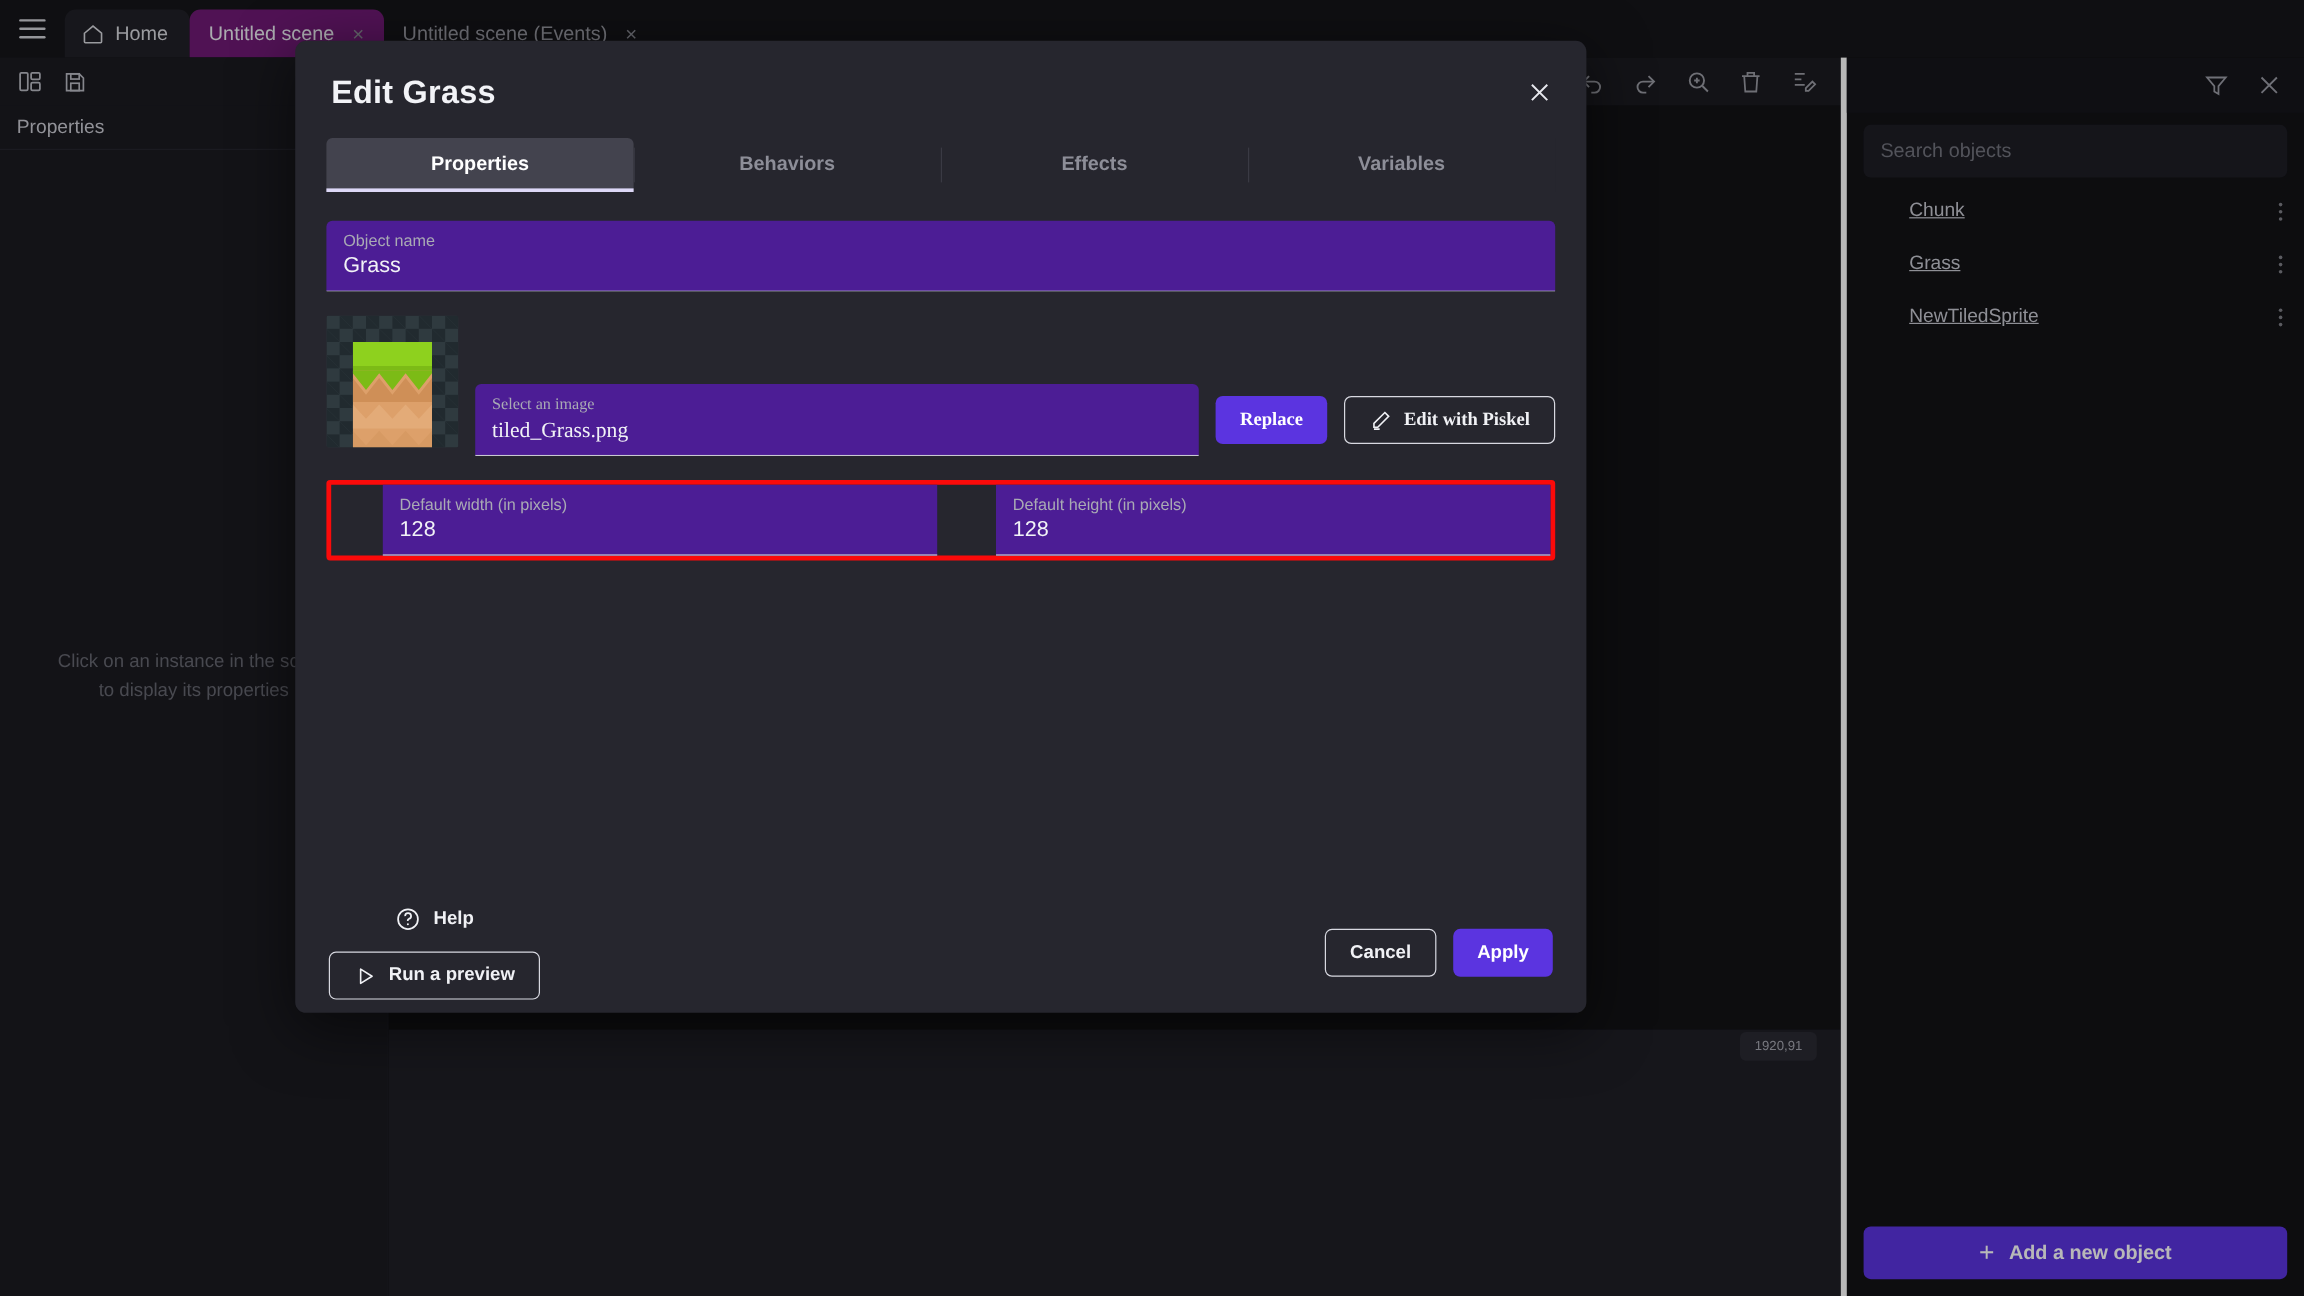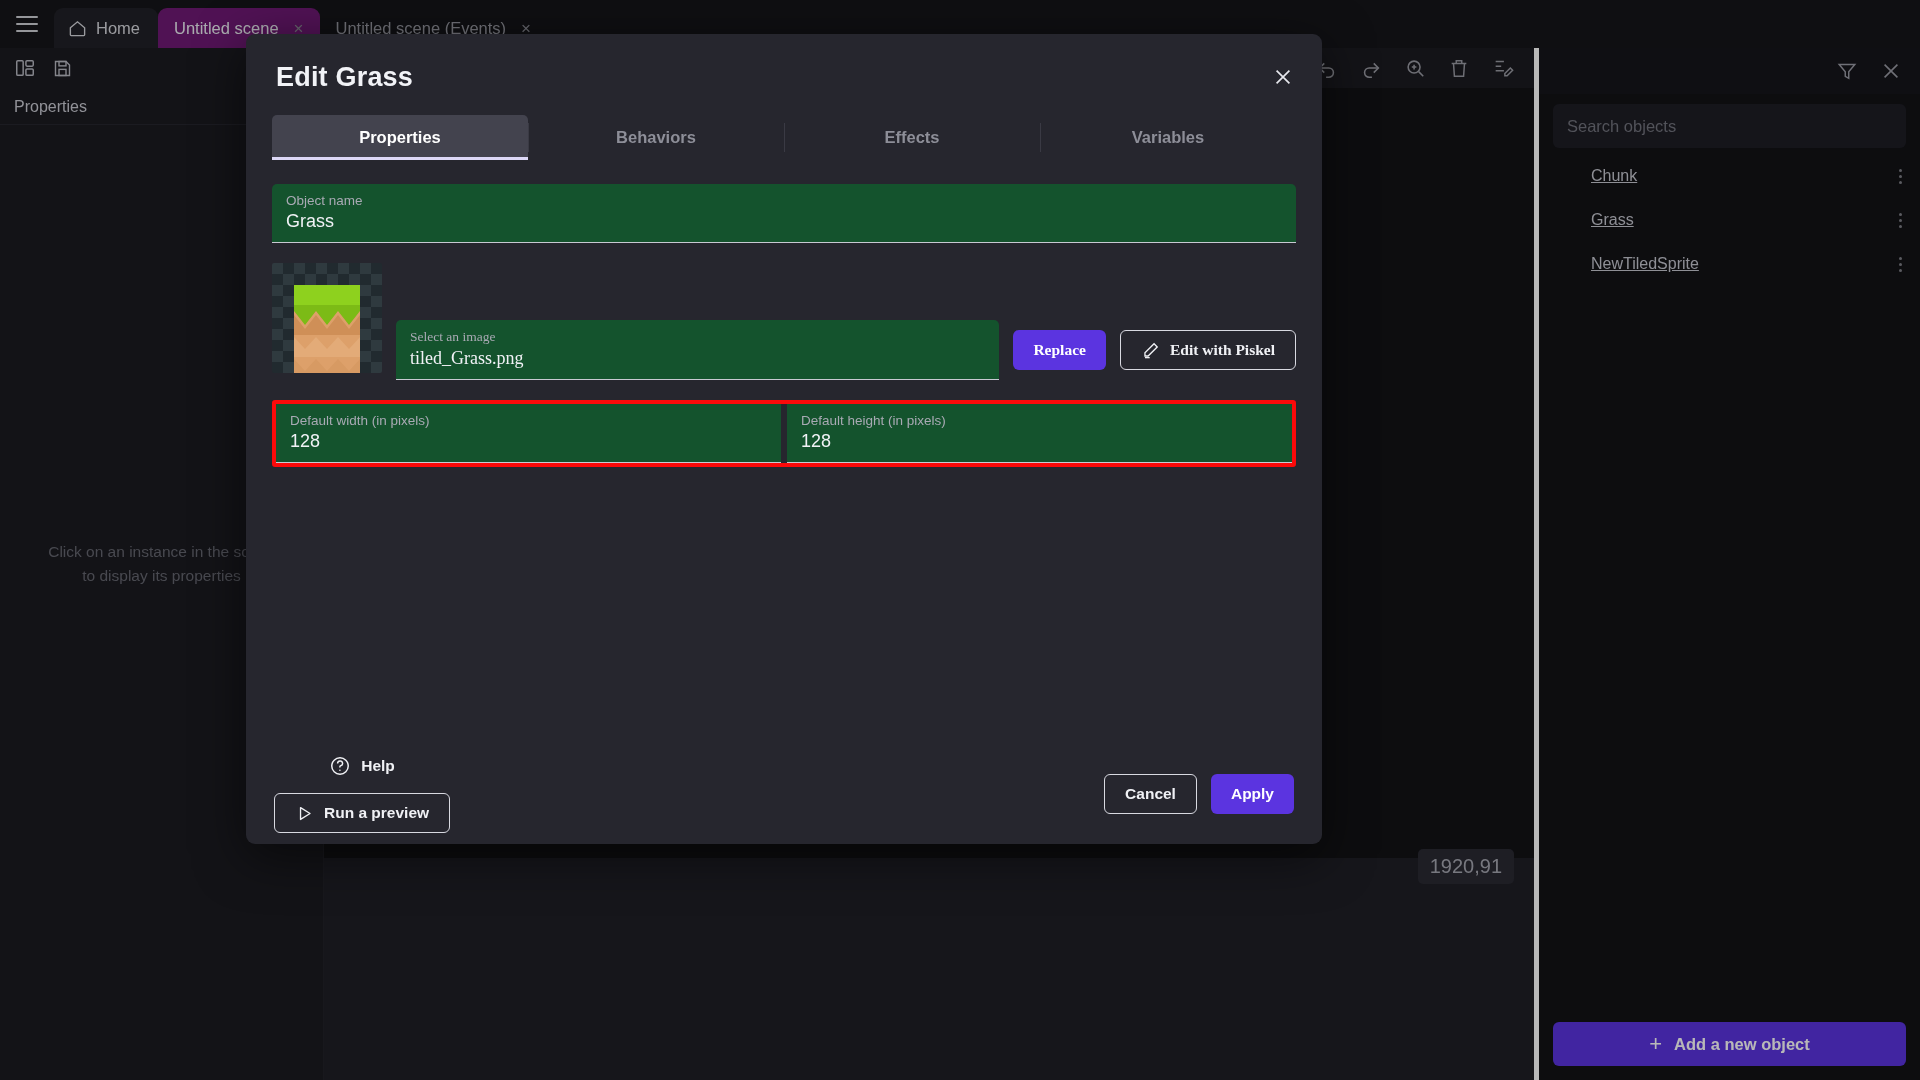--- a/index.html
+++ b/index.html
@@ -67,21 +67,21 @@
   }
   .tool-ico { width: 22px; height: 22px; opacity: .8; cursor: pointer; }
   .scene-viewport {
     position: absolute; top: 40px; left: 0; right: 0; bottom: 0; background: #121216;
   }
   .scene-white {
     position: absolute; left: 0; right: 0; bottom: 0; height: 222px; background: #1f1f26;
   }
   .coord-badge {
     position: absolute; right: 20px; bottom: 196px;
-    background: #2a2a33; color: #a6a7b0; font-size: 20px;
+    background: #2a2a33; color: #a6a7b0; font-size: 11px;
     padding: 6px 12px; border-radius: 5px;
   }
 
   
   .rightpanel {
     position: absolute; top: 48px; right: 0; width: 386px; height: 1032px;
     background: #121216; border-left: 5px solid #ffffff;
   }
   .rp-header {
     height: 46px; display: flex; align-items: center; justify-content: flex-end;
@@ -140,21 +140,21 @@
   }
   .mtab.active { background: #43434e; color: #fff; }
   .mtab.active::after {
     content: ""; position: absolute; left: 0; right: 0; bottom: 0;
     height: 3px; background: #ddd8f7;
   }
 
   .modal-body { flex: 1; padding: 10px 26px 0; overflow: hidden; position: relative; }
 
   .field {
-    background: #14532d; border-radius: 5px 5px 0 0;
+    background: #4c1d95; border-radius: 5px 5px 0 0;
     border-bottom: 1px solid #c8c9d2; padding: 9px 14px 10px;
   }
   .field-label { font-size: 13.5px; color: #a9aab4; margin-bottom: 3px; }
   .field-value { font-size: 18px; color: #f1f2f6; }
 
   .image-row { display: flex; align-items: flex-start; gap: 14px; margin-top: 20px; font-family: Liberation Serif, serif; }
   .thumb {
     width: 110px; height: 110px; flex: none; border-radius: 2px;
     background-color: #2f3a3f;
     background-image:
@@ -173,21 +173,21 @@
     justify-content: center; gap: 10px; font-size: 15.5px; font-weight: bold;
     cursor: pointer; padding: 0 20px; white-space: nowrap;
   }
   .btn-primary { background: #5b34e0; color: #fff; }
   .btn-outline { background: transparent; color: #f0f1f5; border: 1px solid #d8d9e1; }
 
   .size-row {
     display: flex; gap: 6px; margin-top: 20px;
     border: 4px solid #fb0a0a; border-radius: 3px; padding: 0;
   }
-  .size-row .field { flex: 1; border-radius: 0; }
+  .size-row .field { flex: 1; border-radius: 0; margin-left: 43px; }
 
   .modal-foot {
     height: 86px; display: flex; align-items: center; justify-content: space-between;
     padding: 0 28px 14px;
   }
   .foot-left { display: flex; align-items: center; gap: 16px; flex-direction: column; }
   .foot-right { display: flex; align-items: center; gap: 14px; }
   .help-link {
     display: flex; align-items: center; gap: 10px; color: #f0f1f5;
     font-size: 15.5px; font-weight: bold; cursor: pointer; padding: 0 8px;

